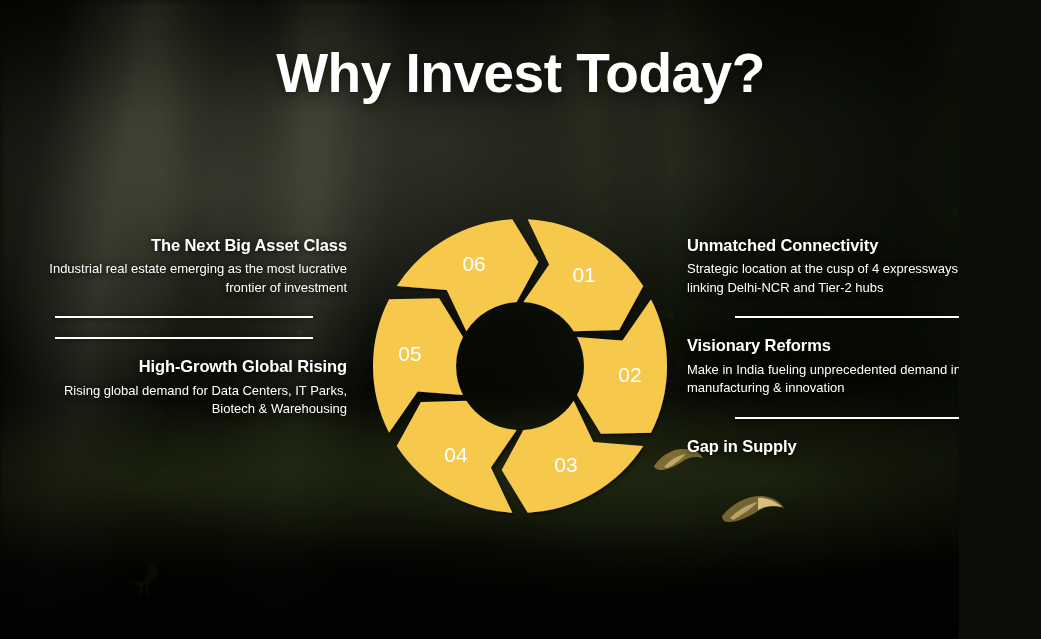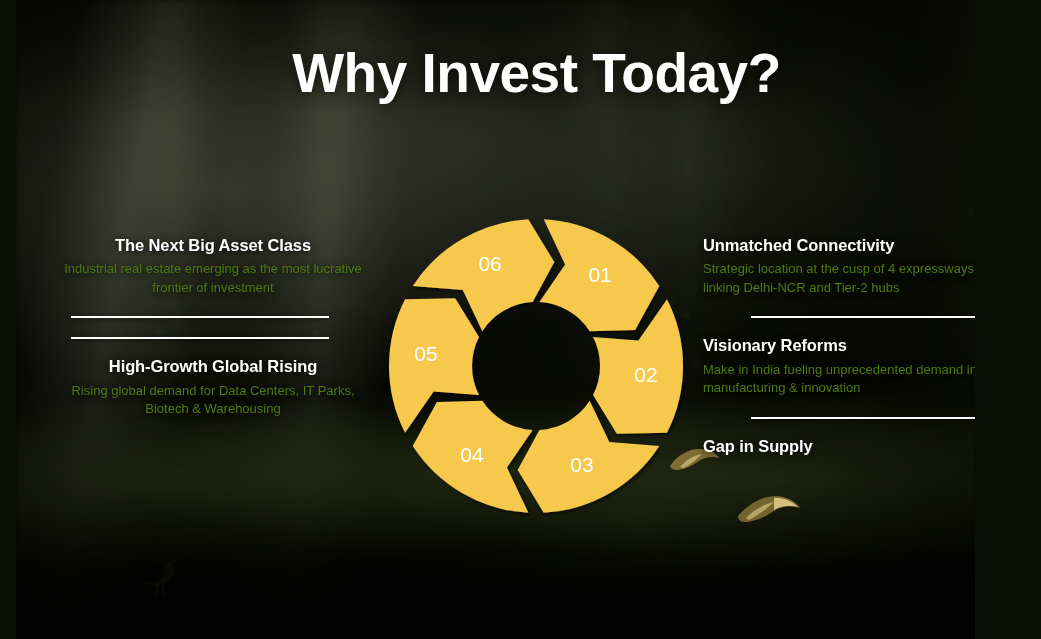--- a/index.html
+++ b/index.html
@@ -4,21 +4,20 @@
 <style>
   * { margin:0; padding:0; box-sizing:border-box; }
   html,body { width:1041px; height:639px; overflow:hidden; background:#0c0f08; }
   body { font-family:"Liberation Sans", sans-serif; }
 
   #stage {
     position:relative;
     width:959px; height:639px;
     overflow:hidden;
     background:#10140c;
-    margin-left:16px;
   }
 
   
   .bg-layer { position:absolute; inset:0; }
 
   
   .bg-base {
     background:
       radial-gradient(120% 80% at 30% 18%, rgba(188,196,150,0.55) 0%, rgba(120,132,78,0.28) 28%, rgba(40,48,22,0.05) 55%, rgba(0,0,0,0) 75%),
       radial-gradient(90% 60% at 62% 12%, rgba(160,172,120,0.34) 0%, rgba(60,70,35,0.12) 40%, rgba(0,0,0,0) 70%),
@@ -114,35 +113,35 @@
     color:#ffffff;
     font-size:55px;
     font-weight:bold;
     letter-spacing:-0.5px;
     text-shadow:0 2px 14px rgba(0,0,0,0.65);
     line-height:1.05;
   }
 
   
   .col { position:absolute; top:236px; width:300px; }
-  #col-left  { left:47px;  text-align:center; }
+  #col-left  { left:47px;  text-align:right; }
   #col-right { left:687px; text-align:left; }
 
   .feature { margin-bottom:0; }
   .feature-title {
     color:#ffffff;
     font-size:16.5px;
     font-weight:bold;
     letter-spacing:-0.1px;
     text-shadow:0 1px 7px rgba(0,0,0,0.8);
     margin-bottom:5px;
     line-height:1.18;
   }
   .feature-desc {
-    color:#4d7c0f;
+    color:#ffffff;
     font-size:13px;
     line-height:1.42;
     text-shadow:0 1px 7px rgba(0,0,0,0.85);
   }
   .divider {
     height:2px;
     background:#ffffff;
     margin:19px 0 18px 0;
     box-shadow:0 1px 4px rgba(0,0,0,0.6);
   }

